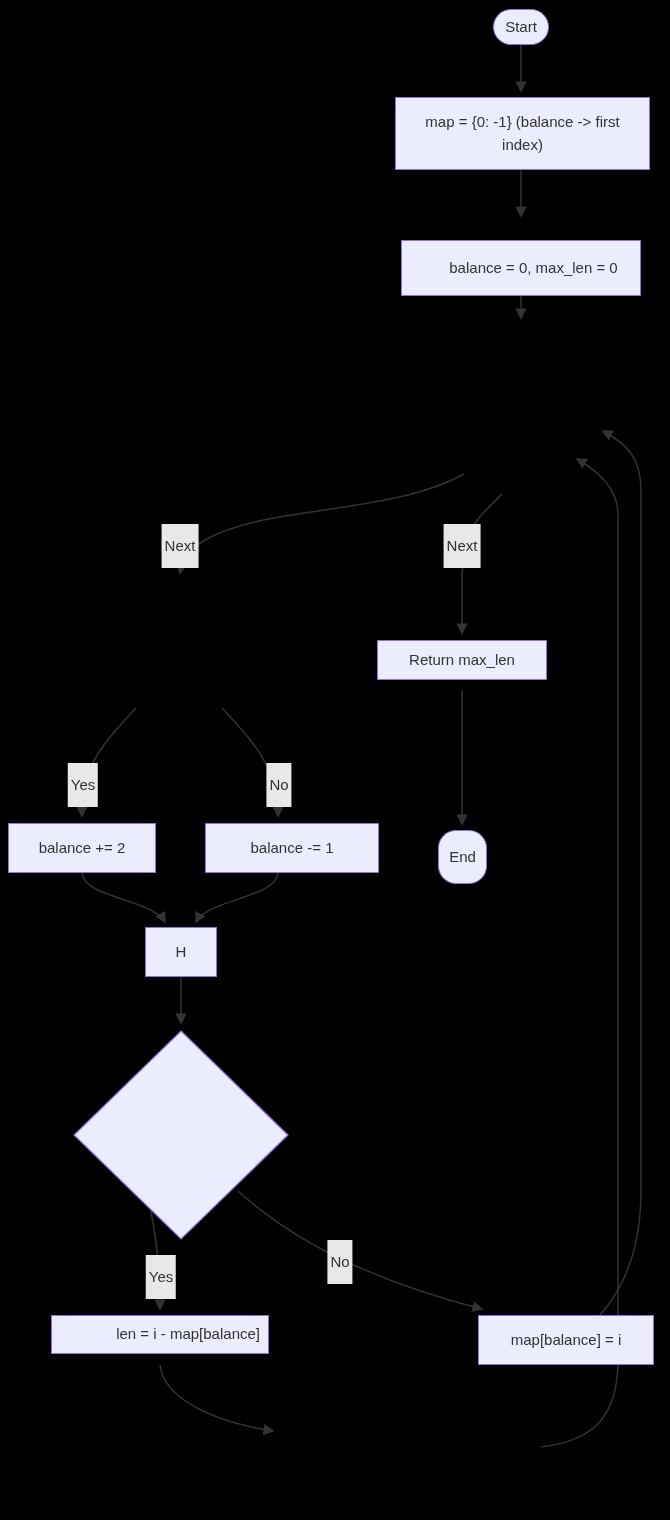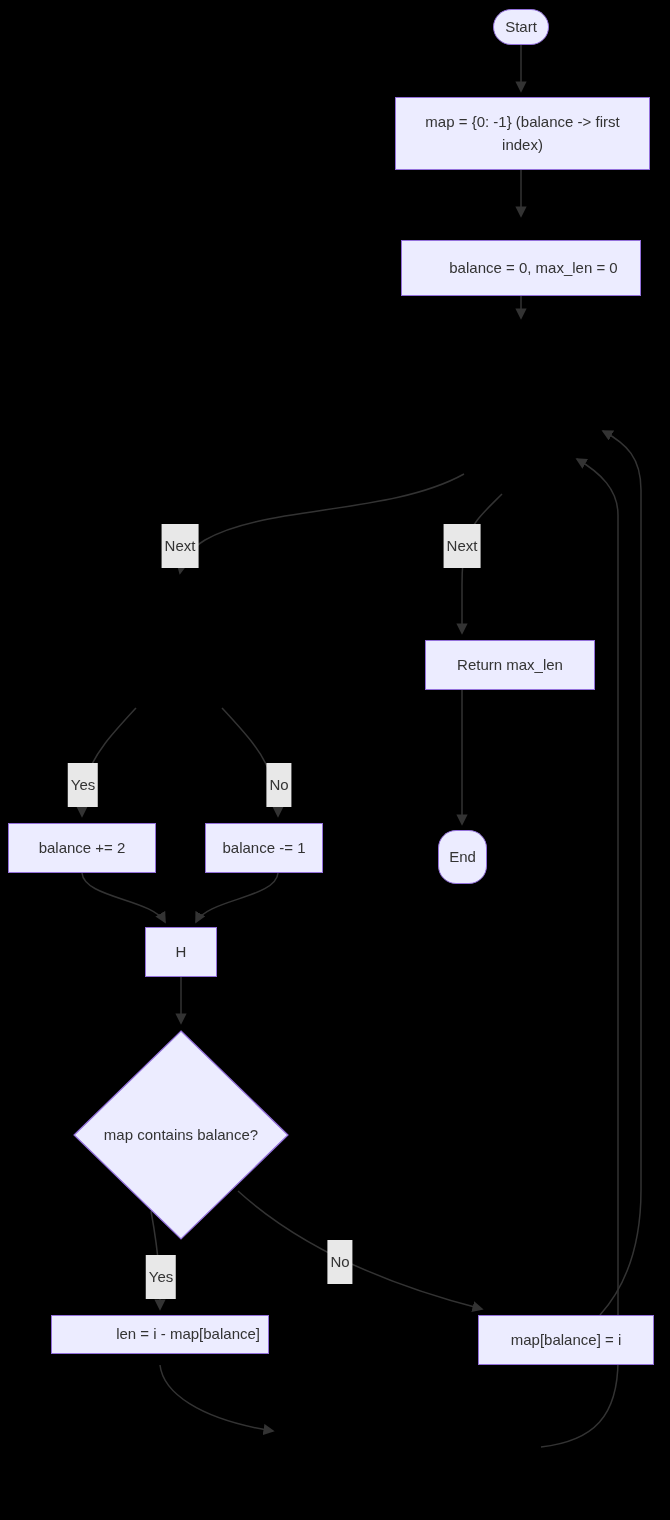--- a/index.html
+++ b/index.html
@@ -53,45 +53,44 @@
   <div class="node rect wrap-narrow" style="left:395px;top:97px;width:255px;height:73px;">
     <span>map = {0: -1} (balance -&gt; first index)</span>
   </div>
 
   <div class="node rect" style="left:401px;top:240px;width:240px;height:56px;padding-left:33px;">
     <span>balance = 0, max_len = 0</span>
   </div>
 
 
 
-  <div class="node rect" style="left:377px;top:640px;width:170px;height:50px;margin-left:48px;">
+  <div class="node rect" style="left:377px;top:640px;width:170px;height:40px;">
     <span>Return max_len</span>
   </div>
 
   <div class="node stadium" style="left:438px;top:830px;width:49px;height:54px;">
     <span>End</span>
   </div>
 
   <div class="node rect" style="left:8px;top:823px;width:148px;height:50px;">
     <span>balance += 2</span>
   </div>
 
-  <div class="node rect" style="left:205px;top:823px;width:118px;height:50px;">
+  <div class="node rect" style="left:205px;top:823px;width:174px;height:50px;">
     <span>balance -= 1</span>
   </div>
 
   <div class="node rect" style="left:145px;top:927px;width:72px;height:50px;">
     <span>H</span>
   </div>
 
   <div class="node diamond" style="left:73px;top:1030px;width:216px;height:210px;">
     <svg class="shape" viewBox="0 0 100 100" preserveAspectRatio="none">
         <polygon points="50,0.5 99.5,50 50,99.5 0.5,50"></polygon>
       </svg>
-    <span>map contains balance?</span>
   </div>
 
   <div class="node rect" style="left:51px;top:1315px;width:218px;height:39px;justify-content:flex-end;">
     <span>len = i - map[balance]</span>
   </div>
 
   <div class="node rect" style="left:441px;top:1315px;width:176px;height:50px;margin-left:37px;">
     <span>map[balance] = i</span>
   </div>
 

